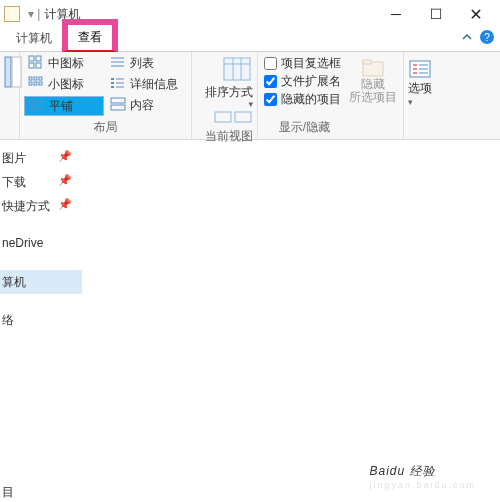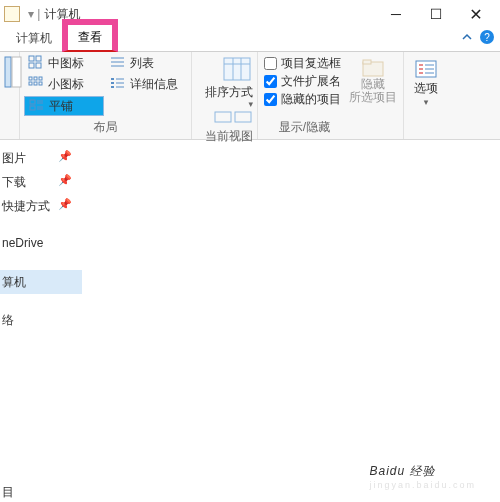--- a/index.html
+++ b/index.html
@@ -25,21 +25,21 @@
 .rbtn.sel{border:1px solid #8fb8e0;background:#0ea5e9}
 .pane{flex:1}
 .layout-grid{display:grid;grid-template-columns:80px 80px;grid-auto-rows:20px;gap:1px 2px}
 .navpane{width:20px}
 .np-ic{width:18px;height:34px;margin:2px auto}
 .sortgrp{width:66px;align-items:flex-end}
 .sort-ic{width:32px;height:28px;margin:2px 0}
 .chkgrp .row{display:flex;align-items:center;gap:4px;height:18px;padding:0 2px}
 .chkgrp input{width:13px;height:13px}
 .hidegrp{width:52px;align-items:center}
-.optgrp{width:44px;align-items:center}
+.optgrp{width:44px;align-items:flex-start}
 .opt-ic{width:24px;height:20px;margin-top:6px}
 .content{display:flex;height:calc(100% - 140px)}
 .sidebar{width:82px;border-right:0;padding-top:6px}
 .side-item{display:flex;align-items:flex-start;justify-content:space-between;padding:4px 10px 4px 2px;height:24px}
 .side-item.sel{background:#d9eaf9}
 .pin{color:#666;font-size:11px}
 .side-gap{height:14px}
 .blank{flex:1}
 .statusbar{position:absolute;bottom:0;left:0;height:20px;width:60px;border-top:0;display:flex;align-items:center;padding-left:2px;color:#555}
 .grid-ic svg,.ic svg{display:block}
@@ -136,20 +136,29 @@
               <rect x="1" y="2" width="5" height="4" fill="none" stroke="#5a8fc7"></rect>
               <line x1="8" y1="3" x2="14" y2="3" stroke="#5a8fc7"></line>
               <line x1="8" y1="5" x2="14" y2="5" stroke="#5a8fc7"></line>
               <rect x="1" y="8" width="5" height="4" fill="none" stroke="#5a8fc7"></rect>
               <line x1="8" y1="9" x2="14" y2="9" stroke="#5a8fc7"></line>
               <line x1="8" y1="11" x2="14" y2="11" stroke="#5a8fc7"></line>
             </svg>
           </span>
           <span>平铺</span>
         </div>
+      <div class="rbtn">
+          <span class="ic">
+            <svg width="16" height="14">
+              <rect x="1" y="1" width="14" height="5" fill="none" stroke="#5a8fc7"></rect>
+              <rect x="1" y="8" width="14" height="5" fill="none" stroke="#5a8fc7"></rect>
+            </svg>
+          </span>
+          <span>内容</span>
+        </div>
     </div>
     <div class="pane"></div>
     <div class="glabel">布局</div>
   </div>
 
   <div class="rgroup sortgrp">
     <div class="sort-ic"><svg viewBox="0 0 32 28">
           <rect x="3" y="2" width="26" height="22" fill="#eef5fc" stroke="#8fb8e0"></rect>
           <line x1="3" y1="8" x2="29" y2="8" stroke="#8fb8e0"></line>
           <line x1="12" y1="2" x2="12" y2="24" stroke="#8fb8e0"></line>

